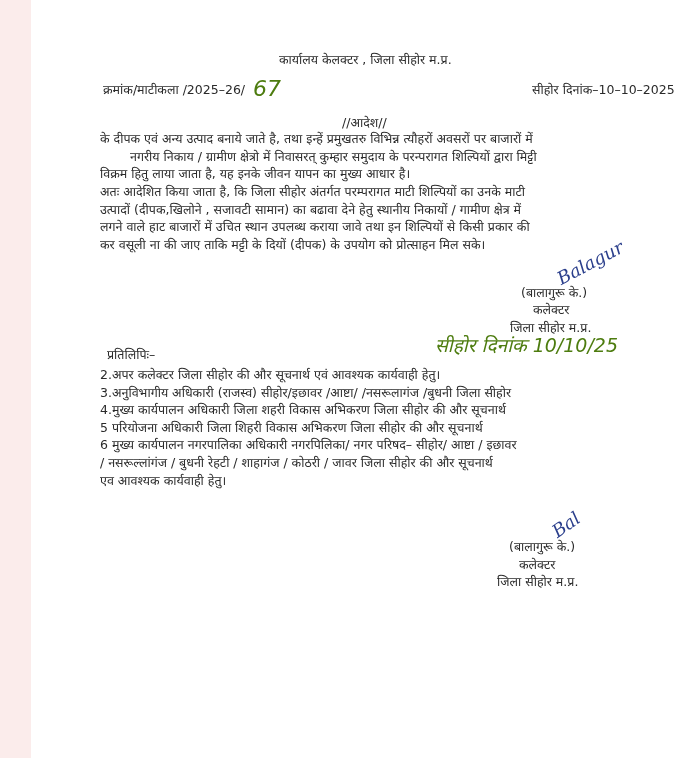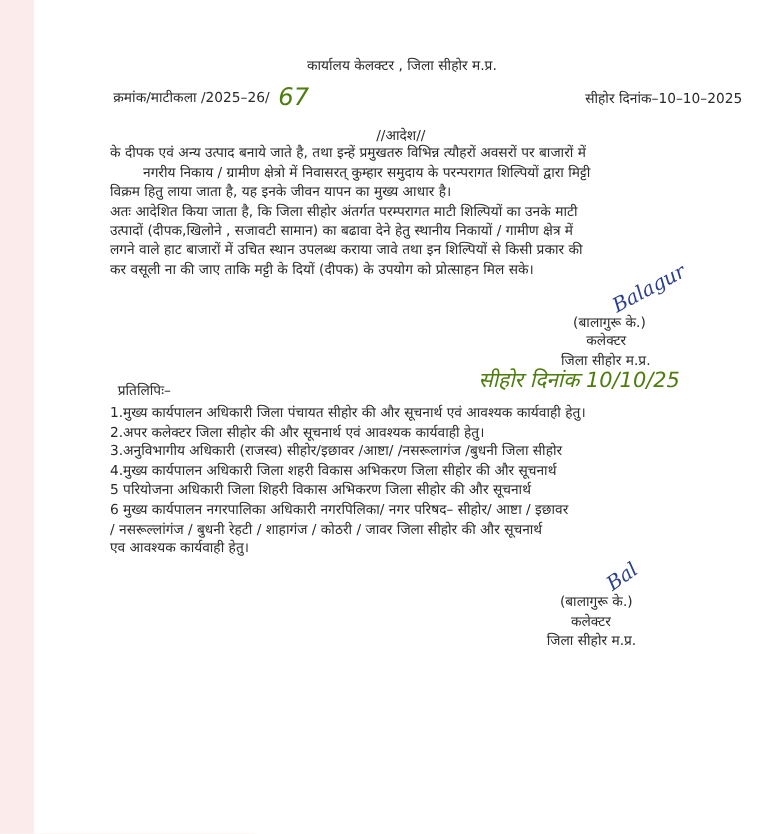--- a/index.html
+++ b/index.html
@@ -81,21 +81,20 @@
 
   <div class="sig-scribble" style="left:523px; top:252px; font-size:18px; transform:rotate(-28deg);">Balagur</div>
   <div class="abs t13" style="left:490px; top:285px;">(बालागुरू के.)</div>
   <div class="abs t13" style="left:502px; top:302px;">कलेक्टर</div>
   <div class="abs t13" style="left:479px; top:320px;">जिला सीहोर म.प्र.</div>
 
   <div class="abs hand" style="left:404px; top:332px; font-size:19px;">सीहोर दिनांक 10/10/25</div>
   <div class="abs t13" style="left:76px; top:347px;">प्रतिलिपिः–</div>
 
   <div class="para" style="left:69px; top:366px; width:560px; line-height:17.6px;">
-    <span class="line">1.मुख्य कार्यपालन अधिकारी जिला पंचायत सीहोर की और सूचनार्थ एवं आवश्यक कार्यवाही हेतु।</span>
     <span class="line">2.अपर कलेक्टर जिला सीहोर की और सूचनार्थ एवं आवश्यक कार्यवाही हेतु।</span>
     <span class="line">3.अनुविभागीय अधिकारी (राजस्व) सीहोर/इछावर /आष्टा/ /नसरूलागंज /बुधनी जिला सीहोर</span>
     <span class="line">4.मुख्य कार्यपालन अधिकारी  जिला शहरी विकास अभिकरण जिला सीहोर की और सूचनार्थ</span>
     <span class="line">5 परियोजना अधिकारी जिला शिहरी  विकास अभिकरण जिला सीहोर की और सूचनार्थ</span>
     <span class="line">6 मुख्य कार्यपालन नगरपालिका अधिकारी नगरपिलिका/ नगर परिषद– सीहोर/ आष्टा / इछावर</span>
     <span class="line">/ नसरूल्लांगंज / बुधनी रेहटी / शाहागंज / कोठरी / जावर जिला सीहोर की और सूचनार्थ</span>
     <span class="line">एव आवश्यक कार्यवाही हेतु।</span>
   </div>
 
   <div class="sig-scribble" style="left:520px; top:514px; font-size:18px; transform:rotate(-35deg);">Bal</div>

